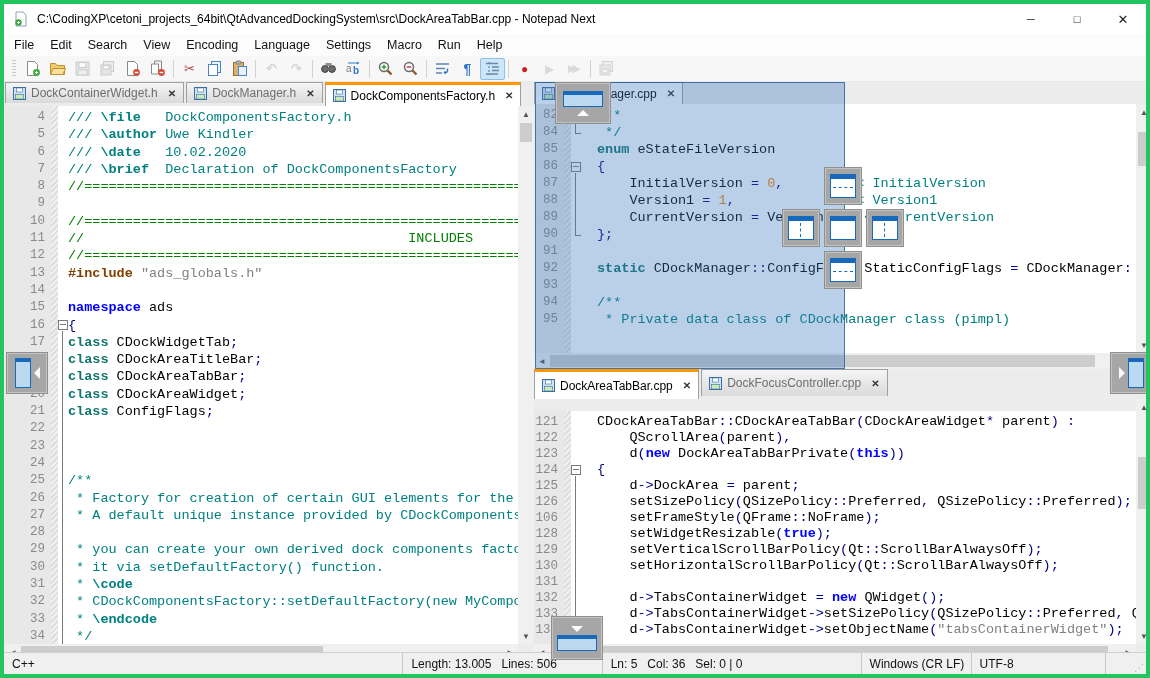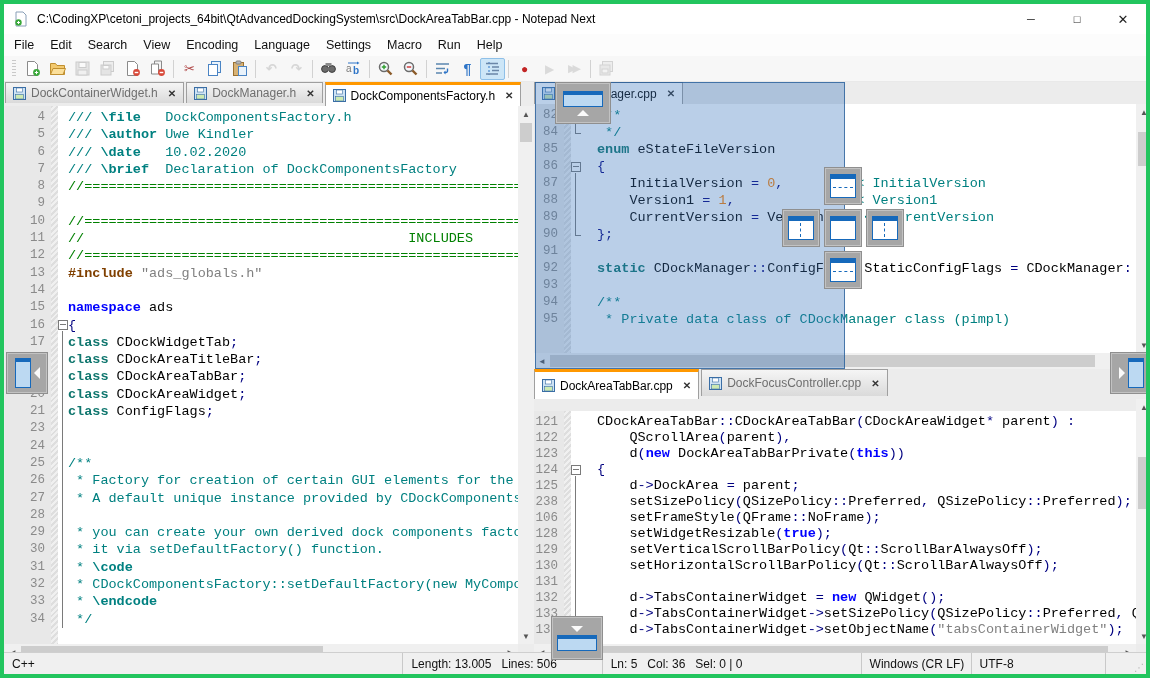--- a/index.html
+++ b/index.html
@@ -407,20 +407,28 @@
             </div>
             <div class="cl">
               <span class="ln">21</span>
               <span class="hb"></span>
               <span class="fm">
                 <i class="fline"></i>
               </span>
               <span class="ct"><span class="sx-kp">class</span><span class="sx-t"> ConfigFlags</span><span class="sx-o">;</span></span>
             </div>
             <div class="cl">
+              <span class="ln">22</span>
+              <span class="hb"></span>
+              <span class="fm">
+                <i class="fline"></i>
+              </span>
+              <span class="ct"></span>
+            </div>
+            <div class="cl">
               <span class="ln">23</span>
               <span class="hb"></span>
               <span class="fm">
                 <i class="fline"></i>
               </span>
               <span class="ct"></span>
             </div>
             <div class="cl">
               <span class="ln">24</span>
               <span class="hb"></span>
@@ -691,21 +699,21 @@
             </div>
             <div class="cl">
               <span class="ln">125</span>
               <span class="hb"></span>
               <span class="fm">
                 <i class="fline"></i>
               </span>
               <span class="ct"><span class="sx-t">    d</span><span class="sx-o">-&gt;</span><span class="sx-t">DockArea </span><span class="sx-o">=</span><span class="sx-t"> parent</span><span class="sx-o">;</span></span>
             </div>
             <div class="cl">
-              <span class="ln">238</span>
+              <span class="ln">126</span>
               <span class="hb"></span>
               <span class="fm">
                 <i class="fline"></i>
               </span>
               <span class="ct"><span class="sx-t">    setSizePolicy</span><span class="sx-o">(</span><span class="sx-t">QSizePolicy</span><span class="sx-o">::</span><span class="sx-t">Preferred</span><span class="sx-o">,</span><span class="sx-t"> QSizePolicy</span><span class="sx-o">::</span><span class="sx-t">Preferred</span><span class="sx-o">);</span></span>
             </div>
             <div class="cl">
               <span class="ln">106</span>
               <span class="hb"></span>
               <span class="fm">

